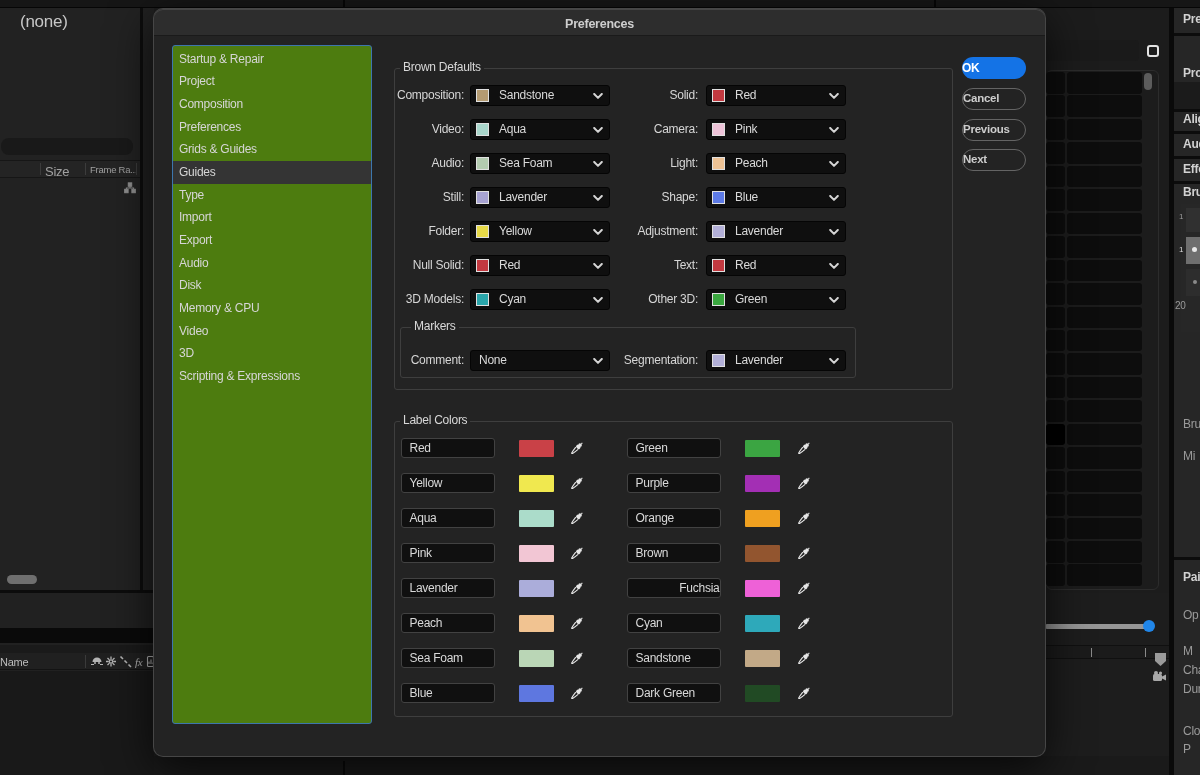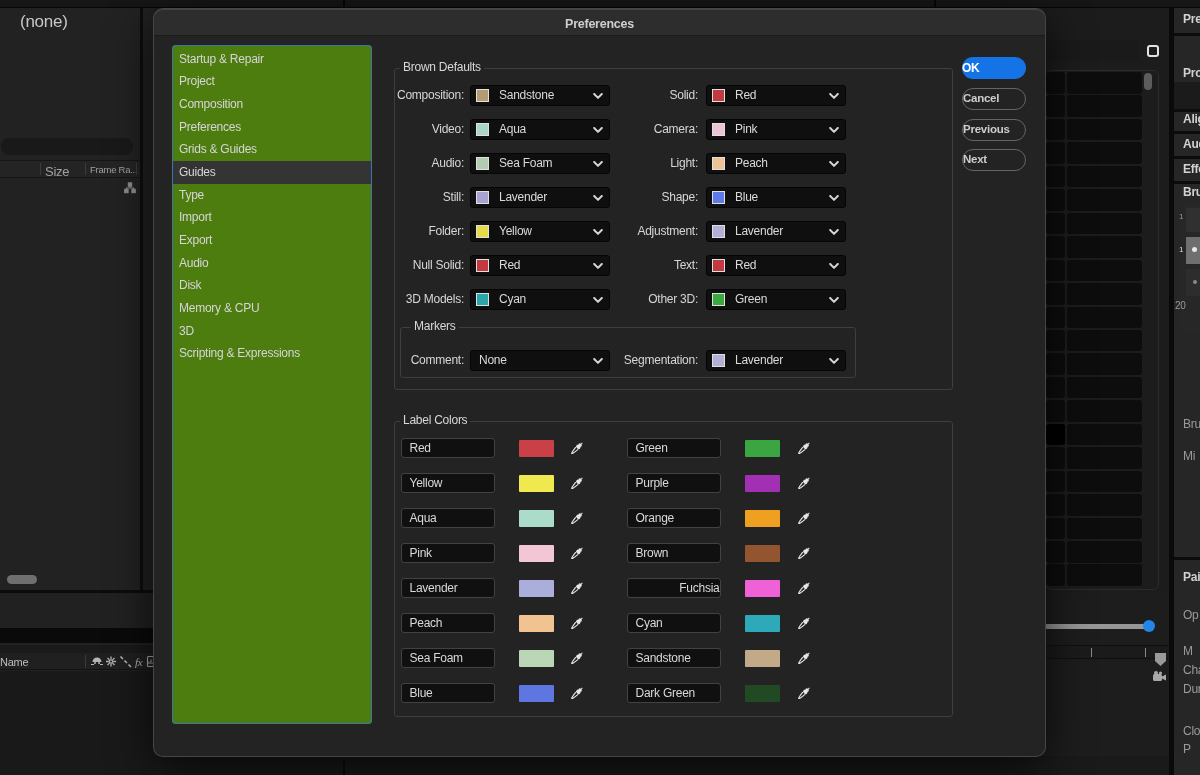--- a/index.html
+++ b/index.html
@@ -212,20 +212,21 @@
     <div class="sbitem">Composition</div>
     <div class="sbitem">Preferences</div>
     <div class="sbitem">Grids &amp; Guides</div>
     <div class="sbitem sbsel">Guides</div>
     <div class="sbitem">Type</div>
     <div class="sbitem">Import</div>
     <div class="sbitem">Export</div>
     <div class="sbitem">Audio</div>
     <div class="sbitem">Disk</div>
     <div class="sbitem">Memory &amp; CPU</div>
+    <div class="sbitem">Video</div>
     <div class="sbitem">3D</div>
     <div class="sbitem">Scripting &amp; Expressions</div>
   </div>
   <div id="btnok" class="abs btn" style="top:48px;">OK</div>
   <div class="abs btn btng" style="top:79px;">Cancel</div>
   <div class="abs btn btng" style="top:109.5px;">Previous</div>
   <div class="abs btn btng" style="top:140px;">Next</div>
 
   <div id="fsdefaults" class="abs fs" style="left:240px; top:59px; width:559px; height:322px;">
     <span class="legend" style="left:5px;">Brown Defaults</span>

